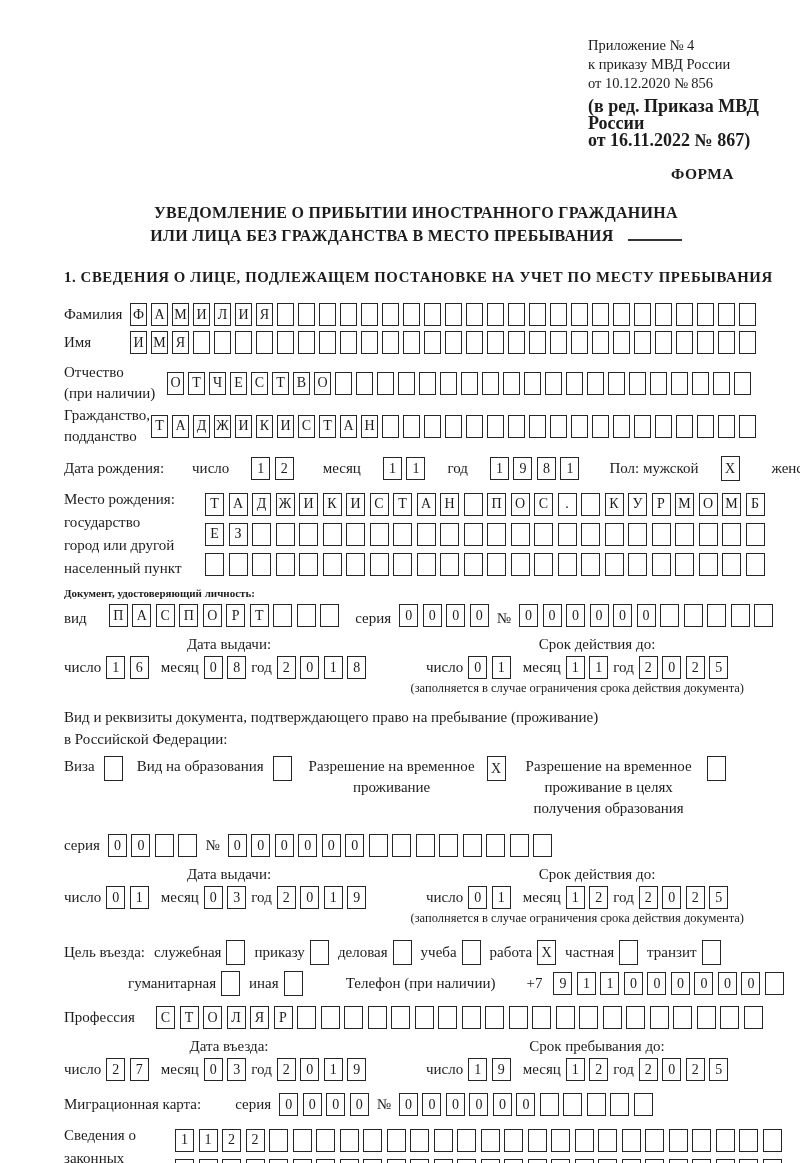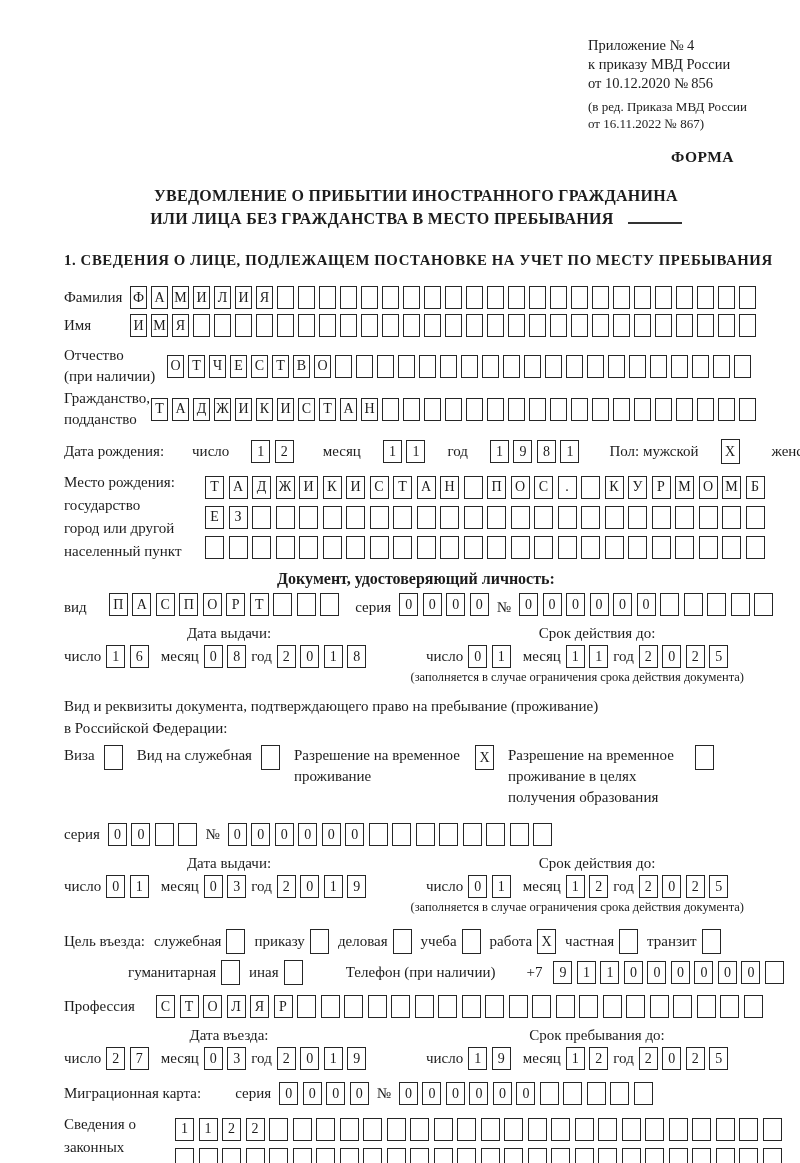--- a/index.html
+++ b/index.html
@@ -4,57 +4,57 @@
 <style>
   html,body{margin:0;padding:0;}
   body{
     width:800px;height:1163px;background:#ffffff;color:#1c1c1c;
     font-family:"Liberation Serif","DejaVu Serif",serif;font-size:15px;
     -webkit-font-smoothing:antialiased;
   }
   .page{box-sizing:border-box;width:800px;height:1163px;padding:36px 32px 0 64px;overflow:hidden;}
 
   .appendix{margin-left:auto;width:180px;line-height:19px;font-size:14.5px;}
-  .appendix .nt{font-size:13px;line-height:17px;}
+  .appendix .nt{font-size:18px;line-height:17px;font-weight:bold;}
   .appendix .nt1{margin-top:5px;}
   .forma{margin-top:16px;text-align:right;padding-right:34px;font-weight:bold;font-size:15.5px;letter-spacing:.5px;}
 
   .title{margin-top:18px;text-align:center;font-weight:bold;font-size:16px;line-height:23px;letter-spacing:.3px;}
   .blank{display:inline-block;width:54px;border-bottom:2.2px solid #333;height:.9em;margin-left:14px;}
 
   .sec{margin-top:22px;font-weight:bold;font-size:14.8px;letter-spacing:.6px;white-space:nowrap;}
 
   .row{display:flex;align-items:center;margin-top:5px;}
   .rowtop{display:flex;align-items:center;}
   .lbl{flex:none;}
   .mlbl{flex:none;line-height:21px;}
   .mlbl div{white-space:nowrap;}
   .t{white-space:nowrap;}
 
   .boxes{display:flex;gap:4px;}
   .cell{flex:none;width:17px;height:23px;border:1.7px solid #262626;box-sizing:border-box;
         display:flex;align-items:center;justify-content:center;font-size:14px;background:#fff;}
   .w{gap:4.5px;} .w .cell{width:19px;}
   .cb .cell{width:19px;height:25px;}
-  .docttl{margin-top:7px;text-align:center;font-weight:bold;font-size:16px;}
+  .docttl{margin-top:7px;text-align:left;font-weight:bold;font-size:11px;}
 
   .drow{display:flex;align-items:center;}
   .dcol-l{flex:none;width:330px;}
   .dcol-r{flex:1;padding-left:32px;}
   .dhdr{margin-top:9px;}
   .dhdr .dcol-l,.dhdr .dcol-r{text-align:center;}
   .dg{display:flex;align-items:center;gap:5px;margin-top:3px;}
   .gsp{margin-left:7px;}
   .noter{text-align:right;padding-right:24px;font-size:12.5px;margin-top:2px;}
 
   .plain{margin-top:10px;line-height:22px;}
 
   .opts{display:flex;align-items:flex-start;margin-top:6px;gap:14px;}
   .opt{display:flex;align-items:flex-start;gap:9px;}
-  .optlbl{line-height:21px;}
+  .optlbl{line-height:21px;text-align:center;}
   .w165{width:172px;} .w178{width:178px;}
 
   .prow{display:flex;align-items:center;gap:9px;margin-top:14px;flex-wrap:nowrap;}
   .prow .pair{display:flex;align-items:center;gap:5px;}
   .prow2{margin-top:6px;margin-left:64px;}
   .phlbl{margin-left:34px;}
   .pfx{margin-left:22px;margin-right:2px;}
   .mb7{margin-bottom:7px;}
 </style>
 </head>
@@ -439,21 +439,21 @@
   </div>
 
   <div class="opts">
     <div class="opt">
       <span class="optlbl">Виза</span>
       <span class="boxes cb">
           <span class="cell"></span>
         </span>
     </div>
     <div class="opt">
-      <span class="optlbl">Вид на служебная</span>
+      <span class="optlbl">Вид на образования</span>
       <span class="boxes cb">
           <span class="cell"></span>
         </span>
     </div>
     <div class="opt">
       <span class="optlbl w165">Разрешение на временное проживание</span>
       <span class="boxes cb">
           <span class="cell">X</span>
         </span>
     </div>

